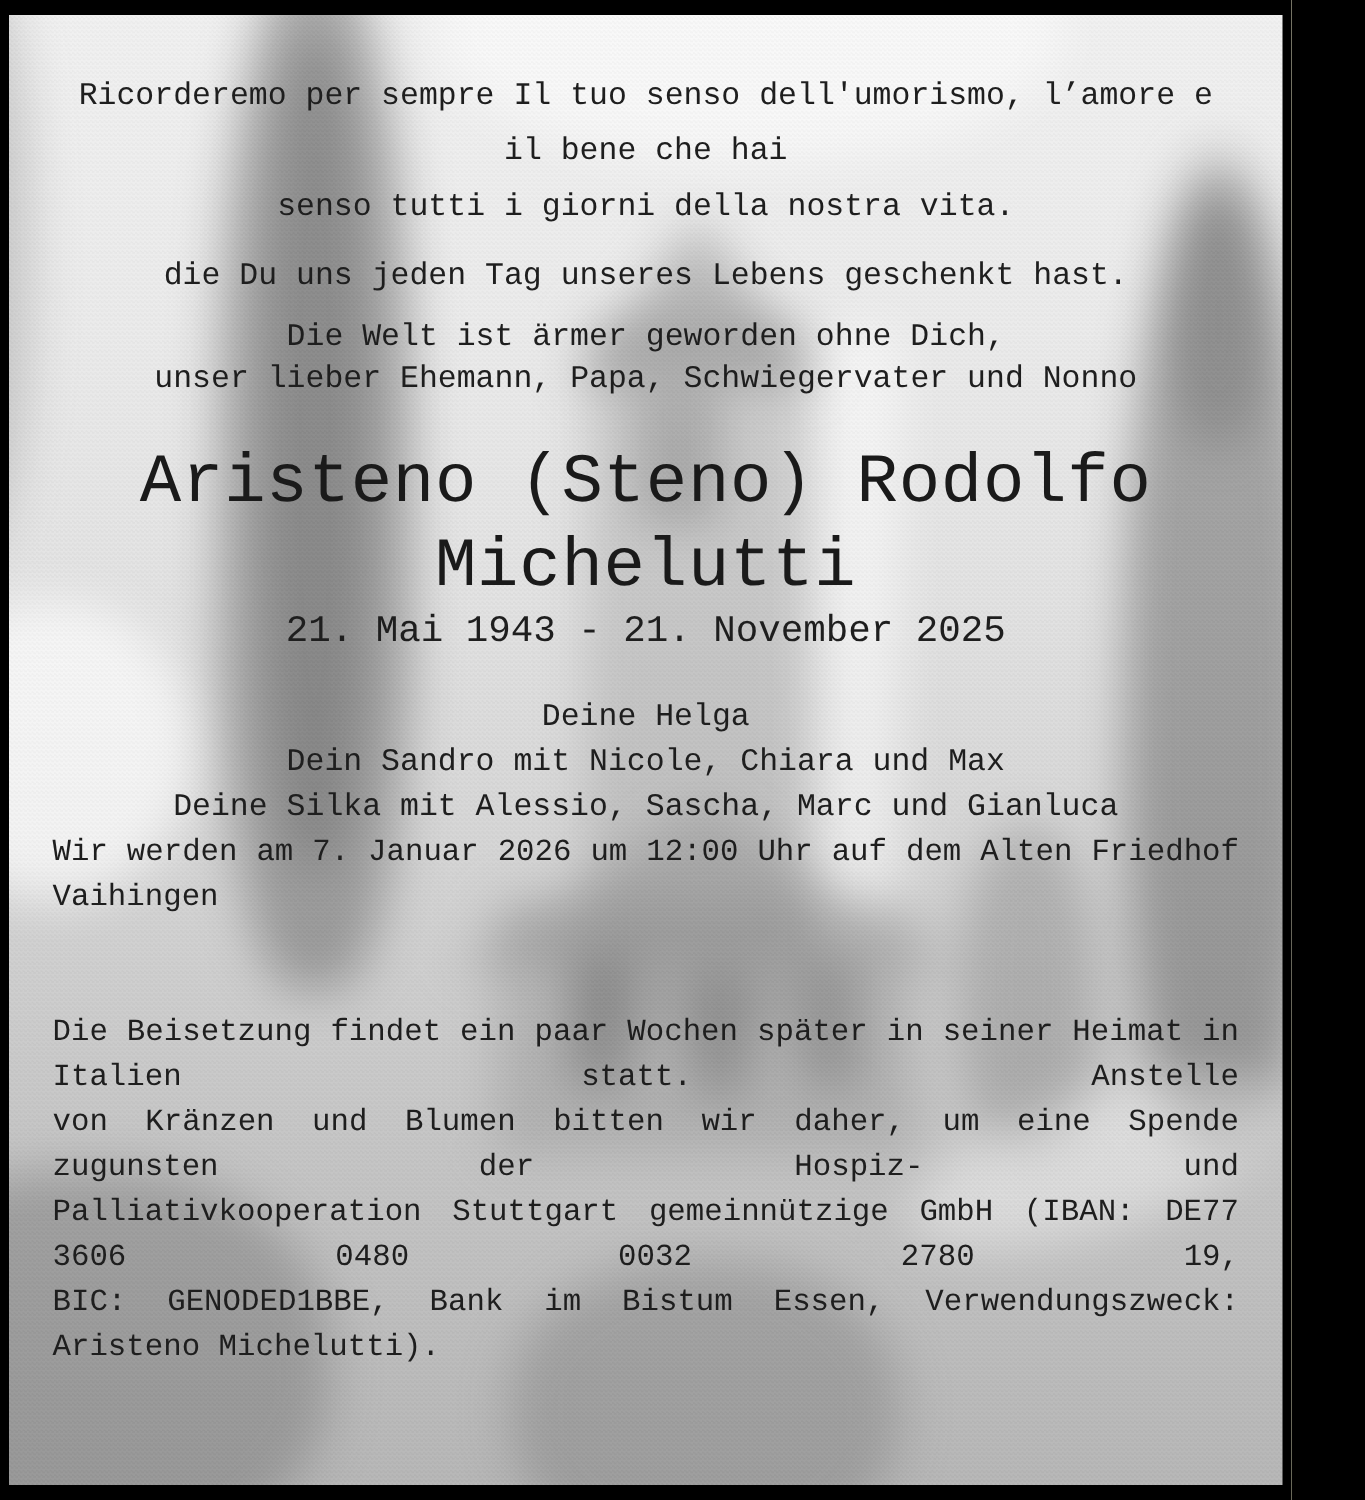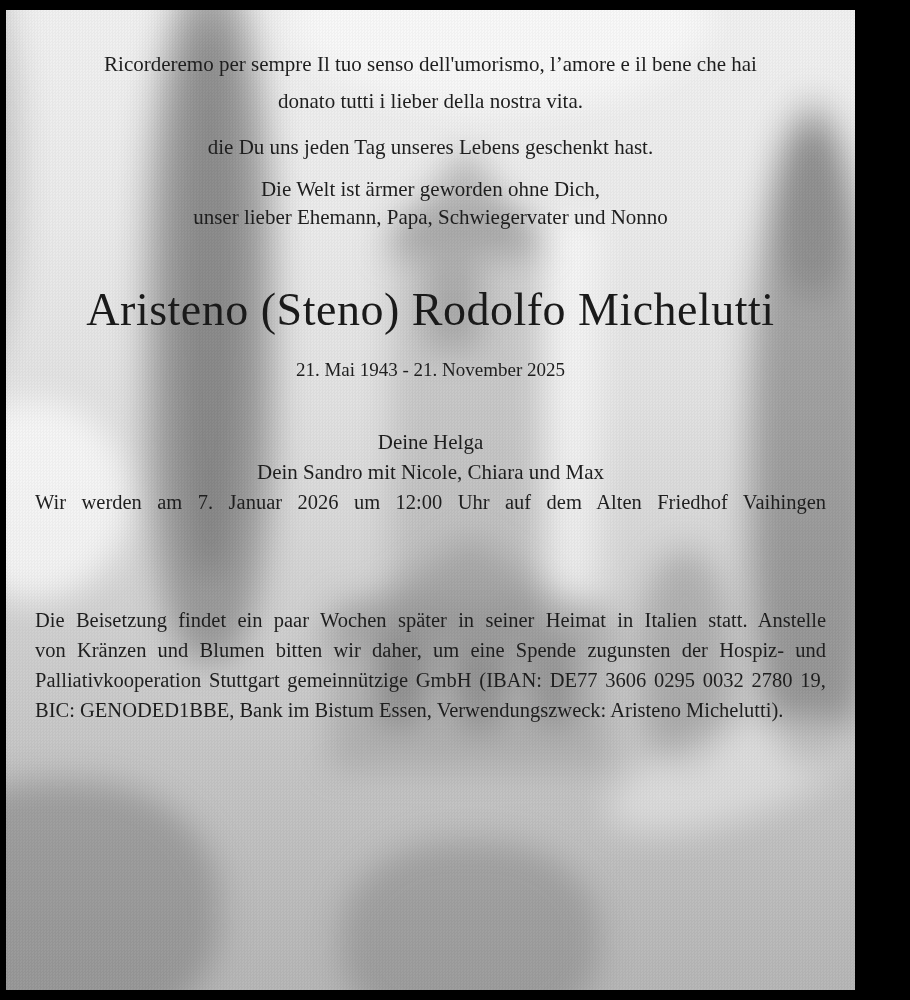--- a/index.html
+++ b/index.html
@@ -7,21 +7,21 @@
     padding: 0;
     background: #000;
   }
   .notice {
     position: relative;
     width: 861px;
     height: 1000px;
     box-sizing: border-box;
     background: #fef9c3;
     overflow: hidden;
-    font-family: Liberation Serif, serif;
+    font-family: Liberation Mono, monospace;
     color: #1e1e1e;
   }
   
   .frame {
     position: absolute;
     inset: 0;
     border-top: 10px solid #000;
     border-bottom: 10px solid #000;
     border-left: 6px solid #000;
     border-right: 6px solid #000;
@@ -75,30 +75,30 @@
     box-sizing: border-box;
     padding: 46px 35px 0 35px;
     height: 100%;
   }
   .centered { text-align: center; }
   .tribute-par { font-size: 21px; line-height: 37px; margin: 0 0 9px 0; }
   .farewell    { font-size: 21px; line-height: 28px; }
   .name {
     font-size: 46px;
     line-height: 56px;
-    margin-top: 51px;
+    margin-top: 26px;
     letter-spacing: 0.5px;
     color: #1a1a1a;
     font-weight: 400;
   }
-  .dates  { font-size: 19px; line-height: 30px; margin-top: 17px; }
-  .family { font-size: 21px; line-height: 30px; margin-top: 42px; }
+  .dates  { font-size: 25px; line-height: 30px; }
+  .family { font-size: 21px; line-height: 30px; margin-top: 28px; }
   .jpar   { font-size: 20.5px; line-height: 30px; }
   .service { }
-  .burial  { margin-top: 88px; }
+  .burial  { margin-top: 60px; }
   .jline { text-align: justify; text-align-last: justify; }
   .jline.lastline { text-align-last: left; }
 </style>
 </head>
 <body>
 
 <div class="notice">
 
   <div class="bg">
     <div class="bg-art">
@@ -123,48 +123,49 @@
       <div class="dark-bottom-mid"></div>
       <div class="light-streak-bottom"></div>
     </div>
     <div class="noise"></div>
   </div>
 
   <div class="content">
 
     <div class="tribute-par centered">
       <div>Ricorderemo per sempre Il tuo senso dell'umorismo, l’amore e il bene che hai</div>
-      <div>donato tutti i lieber della nostra vita.</div>
+      <div>senso tutti i giorni della nostra vita.</div>
     </div>
 
     <div class="tribute-par centered">
       <div>die Du uns jeden Tag unseres Lebens geschenkt hast.</div>
     </div>
 
     <div class="farewell centered">
       <div>Die Welt ist ärmer geworden ohne Dich,</div>
       <div>unser lieber Ehemann, Papa, Schwiegervater und Nonno</div>
     </div>
 
     <div class="name centered">Aristeno (Steno) Rodolfo Michelutti</div>
 
     <div class="dates centered">21. Mai 1943 - 21. November 2025</div>
 
     <div class="family centered">
       <div>Deine Helga</div>
       <div>Dein Sandro mit Nicole, Chiara und Max</div>
+      <div>Deine Silka mit Alessio, Sascha, Marc und Gianluca</div>
     </div>
 
     <div class="jpar service">
       <div class="jline">Wir werden am 7. Januar 2026 um 12:00 Uhr auf dem Alten Friedhof Vaihingen</div>
     </div>
 
     <div class="jpar burial">
       <div class="jline">Die Beisetzung findet ein paar Wochen später in seiner Heimat in Italien statt. Anstelle</div>
       <div class="jline">von Kränzen und Blumen bitten wir daher, um eine Spende zugunsten der Hospiz- und</div>
-      <div class="jline">Palliativkooperation Stuttgart gemeinnützige GmbH (IBAN: DE77 3606 0295 0032 2780 19,</div>
+      <div class="jline">Palliativkooperation Stuttgart gemeinnützige GmbH (IBAN: DE77 3606 0480 0032 2780 19,</div>
       <div class="jline lastline">BIC: GENODED1BBE, Bank im Bistum Essen, Verwendungszweck: Aristeno Michelutti).</div>
     </div>
 
   </div>
 
   <div class="frame"></div>
 </div>
 
 </body></html>

